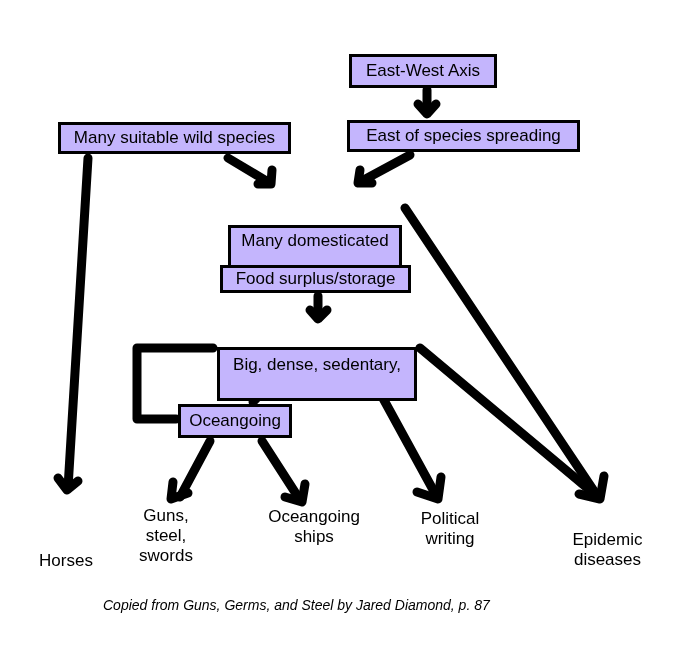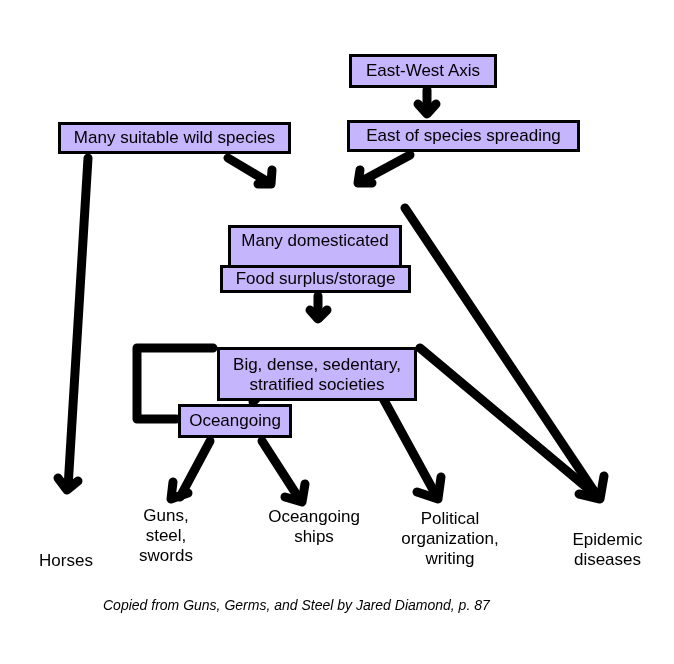--- a/index.html
+++ b/index.html
@@ -80,41 +80,39 @@
   <span>Many suitable wild species</span>
 </div>
 <div class="node" id="n-domestic">
   <div>Many domesticated</div>
 </div>
 <div class="node" id="n-food">
   <span>Food surplus/storage</span>
 </div>
 <div class="node" id="n-societies">
   <div>Big, dense, sedentary,</div>
-  <div>stratified societies</div>
 </div>
 <div class="node" id="n-tech">
   <span>Oceangoing</span>
 </div>
 
 <div class="leaf" id="l-horses">
   <div>Horses</div>
 </div>
 <div class="leaf" id="l-guns">
   <div>Guns,</div>
   <div>steel,</div>
   <div>swords</div>
 </div>
 <div class="leaf" id="l-ships">
   <div>Oceangoing</div>
   <div>ships</div>
 </div>
 <div class="leaf" id="l-political">
   <div>Political</div>
-  <div>organization,</div>
   <div>writing</div>
 </div>
 <div class="leaf" id="l-epidemic">
   <div>Epidemic</div>
   <div>diseases</div>
 </div>
 
 <div class="caption">Copied from Guns, Germs, and Steel by Jared Diamond, p. 87</div>
 
 </body></html>

